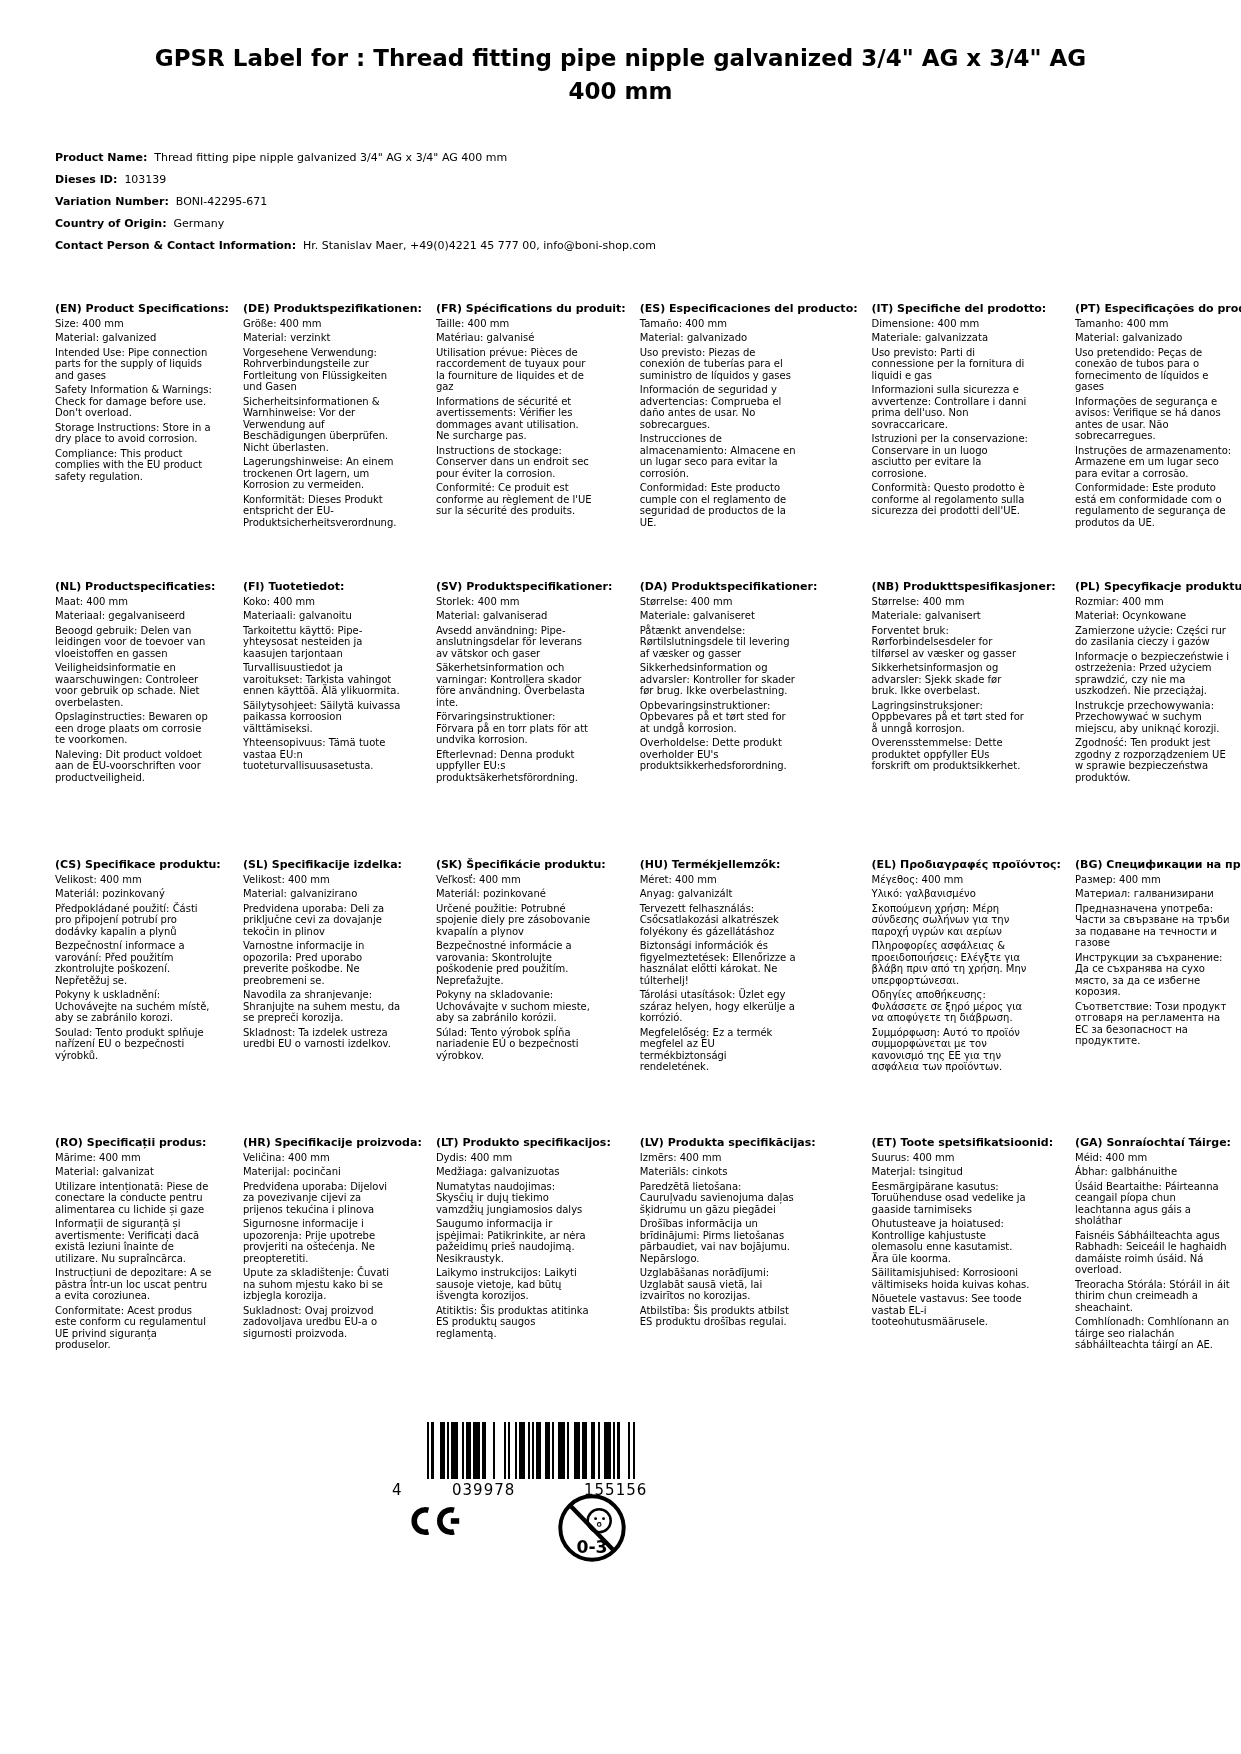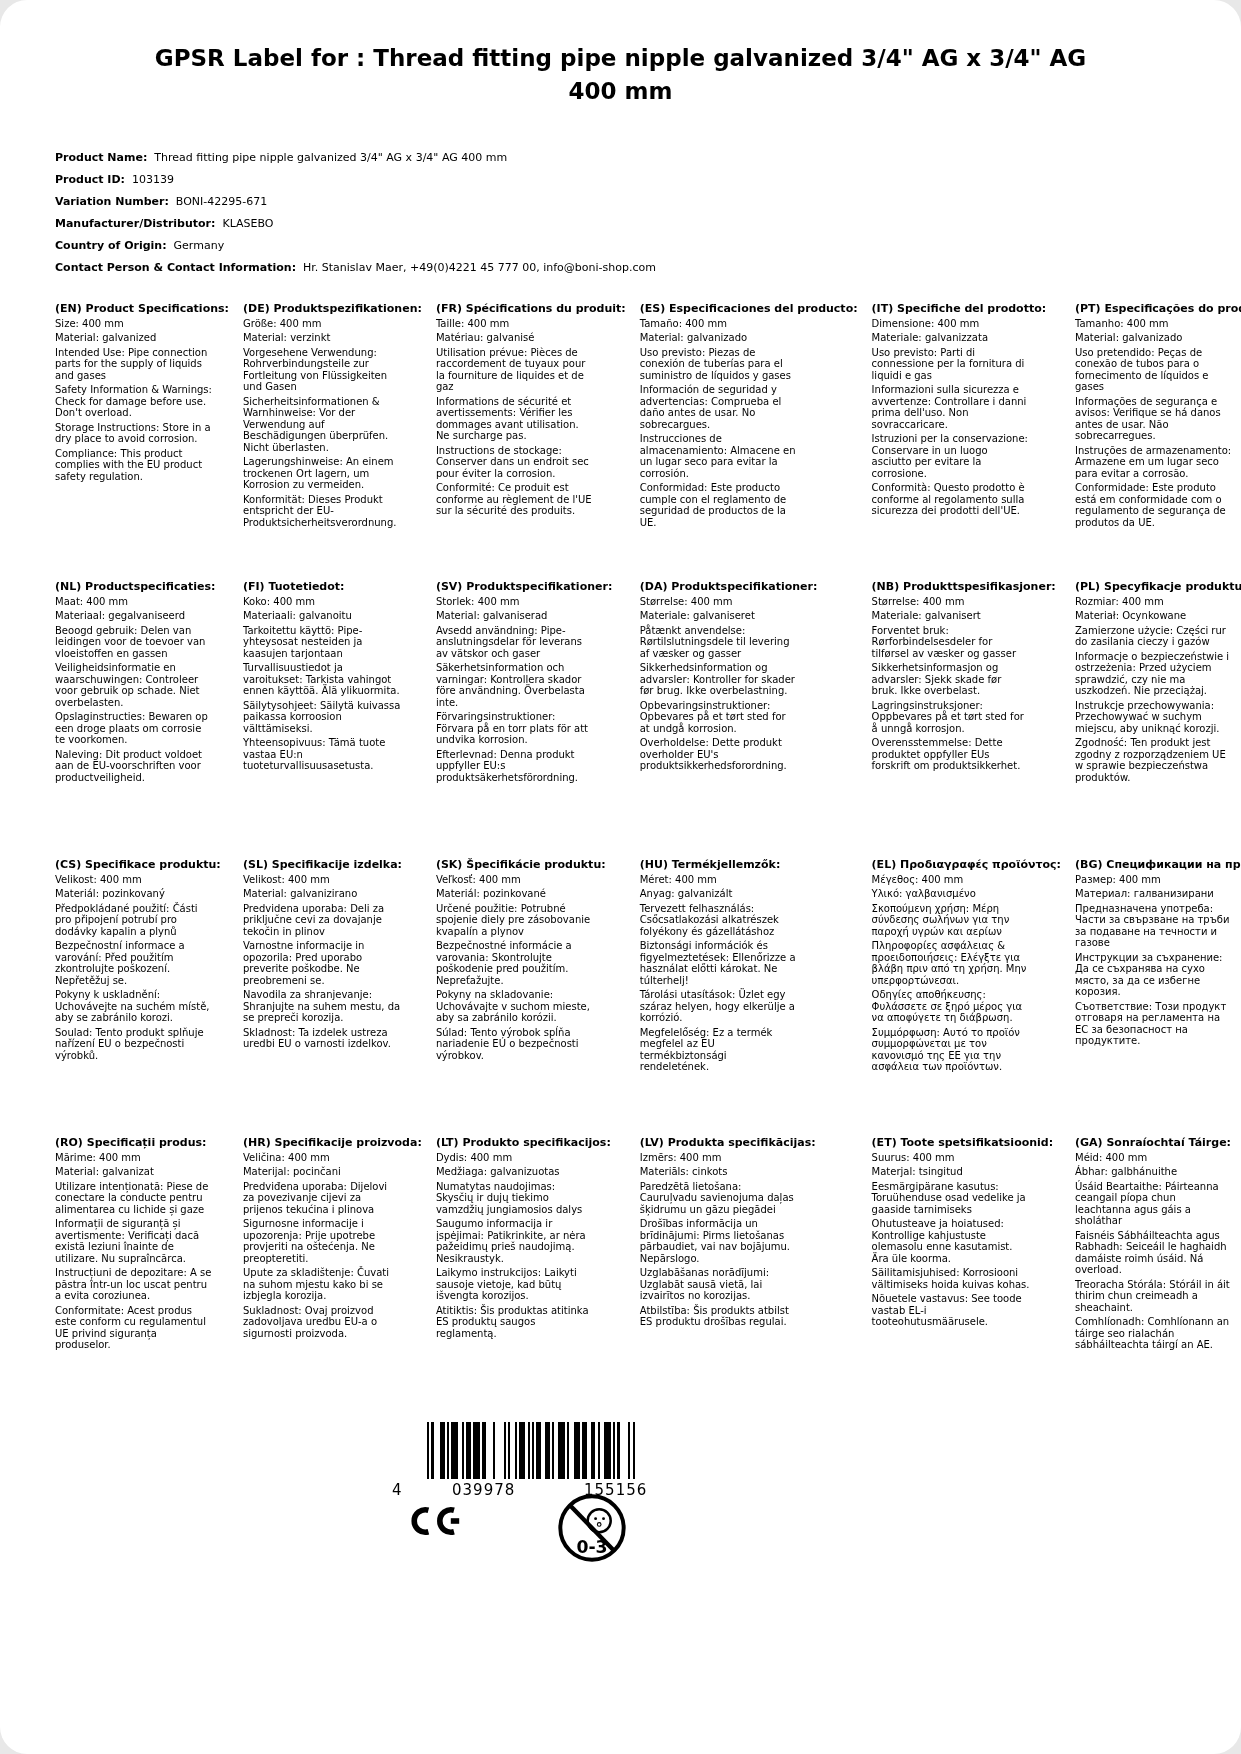--- a/index.html
+++ b/index.html
@@ -1,20 +1,19 @@
 <!DOCTYPE html>
 <html><head>
 <meta charset="utf-8">
 <style>
   html,body{margin:0;padding:0;background:#e8e8e8;}
   .page{
     position:relative;width:1241px;height:1754px;margin:0 auto;
     background:#ffffff;color:#000;overflow:hidden;
     font-family:"DejaVu Sans","Liberation Sans",sans-serif;
-    border-radius:27px;
   }
   .title{
     position:absolute;top:42px;left:130px;right:130px;
     text-align:center;font-size:23px;font-weight:bold;line-height:1.42;
   }
   .product-info{position:absolute;top:147px;left:55px;right:55px;font-size:11px;line-height:22px;}
   .info-line{white-space:nowrap;}
   .info-label{font-weight:bold;margin-right:7px;}
   .specs-grid{
     position:absolute;top:303px;left:55px;width:1132px;
@@ -41,23 +40,22 @@
 </style>
 </head>
 <body>
 
 <div class="page">
 
   <div class="title">GPSR Label for : Thread fitting pipe nipple galvanized 3/4" AG x 3/4" AG 400 mm</div>
 
   <div class="product-info" id="product-info">
       <div class="info-line"><span class="info-label">Product Name:</span><span class="info-value">Thread fitting pipe nipple galvanized 3/4" AG x 3/4" AG 400 mm</span></div>
-      <div class="info-line"><span class="info-label">Product ID:</span><span class="info-value">103139</span></div>
+      <div class="info-line"><span class="info-label">Dieses ID:</span><span class="info-value">103139</span></div>
       <div class="info-line"><span class="info-label">Variation Number:</span><span class="info-value">BONI-42295-671</span></div>
-      <div class="info-line"><span class="info-label">Manufacturer/Distributor:</span><span class="info-value">KLASEBO</span></div>
       <div class="info-line"><span class="info-label">Country of Origin:</span><span class="info-value">Germany</span></div>
       <div class="info-line"><span class="info-label">Contact Person &amp; Contact Information:</span><span class="info-value">Hr. Stanislav Maer, +49(0)4221 45 777 00, info@boni-shop.com</span></div>
     </div>
 
   <div class="specs-grid" id="specs-grid">
       <div class="spec-block">
         <div class="spec-header">(EN) Product Specifications:</div>
         <div class="spec-item">Size: 400 mm</div>
         <div class="spec-item">Material: galvanized</div>
         <div class="spec-item">Intended Use: Pipe connection parts for the supply of liquids and gases</div>

